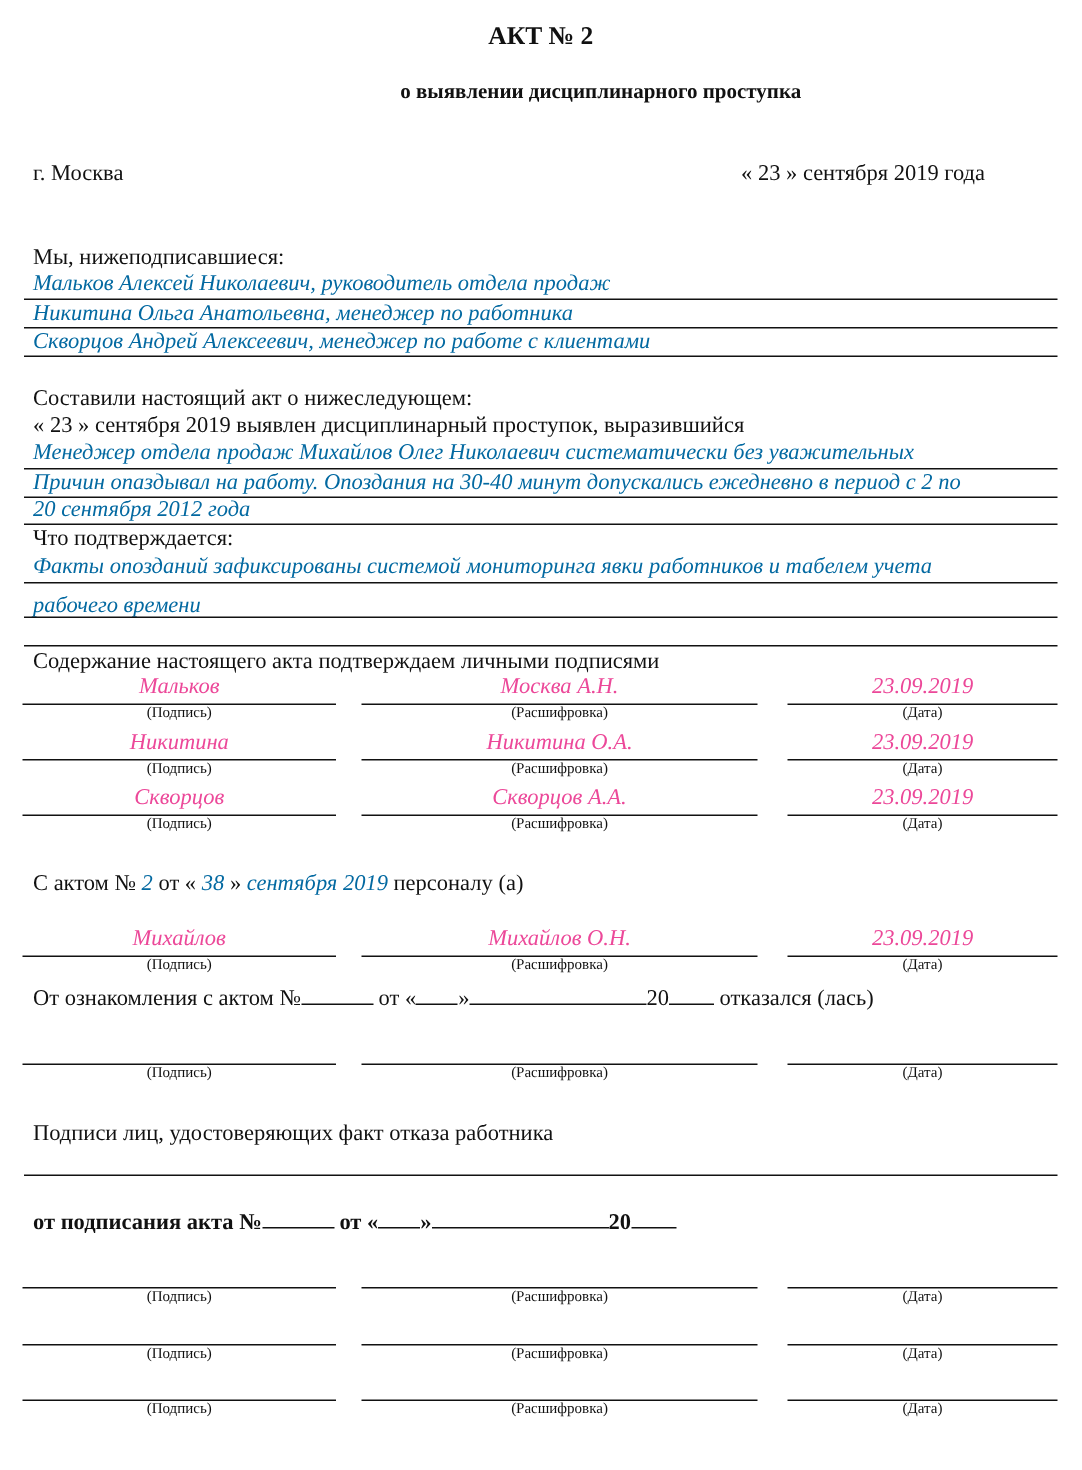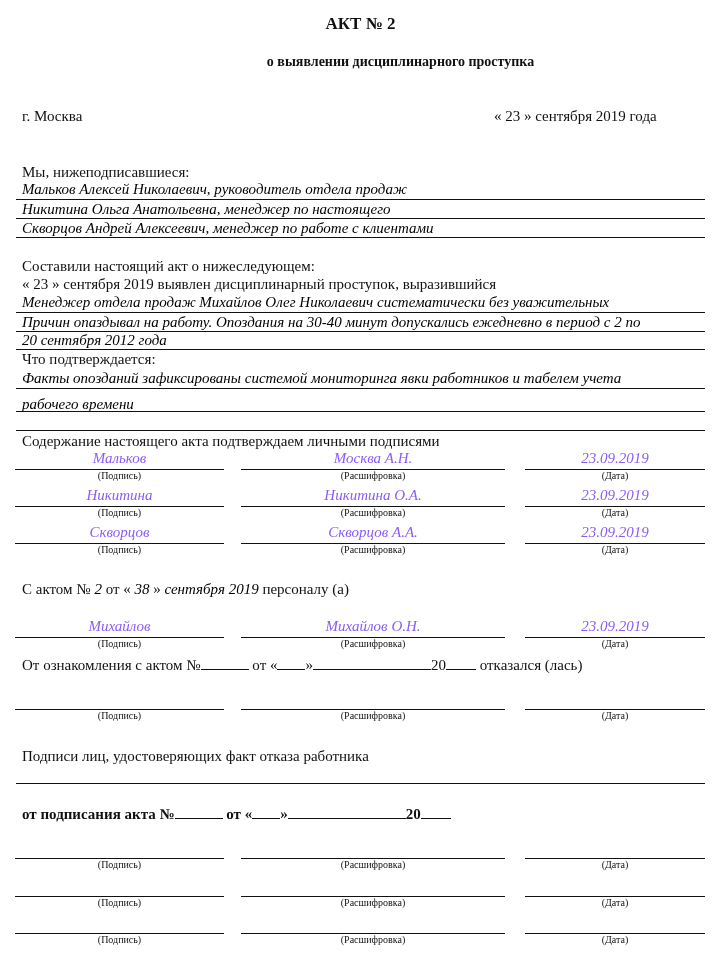--- a/index.html
+++ b/index.html
@@ -3,48 +3,48 @@
   <meta charset="utf-8">
   <style>
     html, body { margin: 0; padding: 0; background: #ffffff; }
     body { width: 721px; height: 980px; position: relative; overflow: hidden;
            font-family: "Liberation Serif", "DejaVu Serif", serif; color: #111; }
     .abs { position: absolute; }
     .title { left: 0; width: 721px; text-align: center; font-weight: bold; }
     .t1 { top: 14px; font-size: 17px; }
     .t2 { top: 54px; font-size: 14px; padding-left: 40px; }
     .txt { font-size: 15px; white-space: nowrap; line-height: 18px; }
-    .blue { color: #000000; font-style: italic; }
+    .blue { color: #0369a1; font-style: italic; }
     .hline { position: absolute; height: 0; border-top: 1.5px solid #111; }
     .full { left: 16px; width: 689px; }
     .sig-row { position: absolute; left: 0; width: 721px; height: 30px; }
     .sig-col { position: absolute; top: 0; }
     .sig-col .val { position: absolute; left: 0; right: 0; top: 0; text-align: center;
-                    font-size: 15px; line-height: 18px; color: #8b5cf6; font-style: italic; white-space: nowrap; }
+                    font-size: 15px; line-height: 18px; color: #ec4899; font-style: italic; white-space: nowrap; }
     .sig-col .ln { position: absolute; left: 0; right: 0; top: 20px; border-top: 1.5px solid #111; }
     .sig-col .cap { position: absolute; left: 0; right: 0; top: 21px; text-align: center;
                     font-size: 10px; line-height: 12px; white-space: nowrap; }
     .c1 { left: 15px; width: 209px; }
     .c2 { left: 241px; width: 264px; }
     .c3 { left: 525px; width: 180px; }
     .u { display: inline-block; border-bottom: 1.3px solid #111; height: 14px; vertical-align: baseline; }
   </style>
 </head>
 <body>
 
 <div class="abs title t1">АКТ № 2</div>
 <div class="abs title t2">о выявлении дисциплинарного проступка</div>
 
 <div class="abs txt" style="left:22px; top:107px;">г. Москва</div>
 <div class="abs txt" style="left:494px; top:107px;">« 23 » сентября 2019 года</div>
 
 <div class="abs txt" style="left:22px; top:163px;">Мы, нижеподписавшиеся:</div>
 <div class="abs txt blue" style="left:22px; top:180px;">Мальков Алексей Николаевич, руководитель отдела продаж</div>
 <div class="hline full" style="top:199px;"></div>
-<div class="abs txt blue" style="left:22px; top:200px;">Никитина Ольга Анатольевна, менеджер по настоящего</div>
+<div class="abs txt blue" style="left:22px; top:200px;">Никитина Ольга Анатольевна, менеджер по работника</div>
 <div class="hline full" style="top:218px;"></div>
 <div class="abs txt blue" style="left:22px; top:219px;">Скворцов Андрей Алексеевич, менеджер по работе с клиентами</div>
 <div class="hline full" style="top:237px;"></div>
 
 <div class="abs txt" style="left:22px; top:257px;">Составили настоящий акт о нижеследующем:</div>
 <div class="abs txt" style="left:22px; top:275px;">« 23 » сентября 2019 выявлен дисциплинарный проступок, выразившийся</div>
 <div class="abs txt blue" style="left:22px; top:293px;">Менеджер отдела продаж Михайлов Олег Николаевич систематически без уважительных</div>
 <div class="hline full" style="top:312px;"></div>
 <div class="abs txt blue" style="left:22px; top:313px;">Причин опаздывал на работу. Опоздания на 30-40 минут допускались ежедневно в период с 2 по</div>
 <div class="hline full" style="top:331px;"></div>

